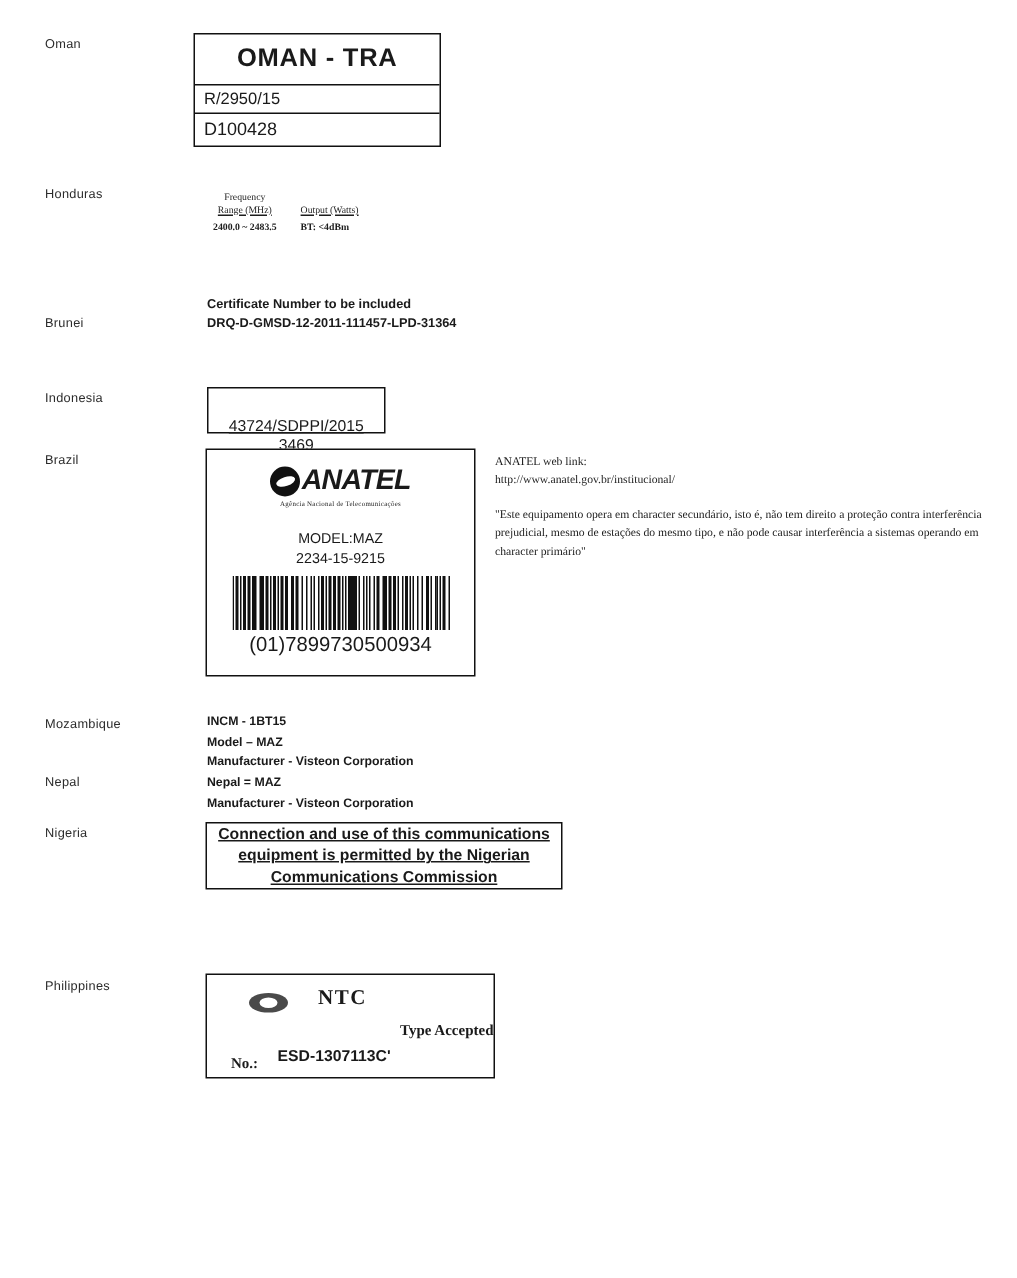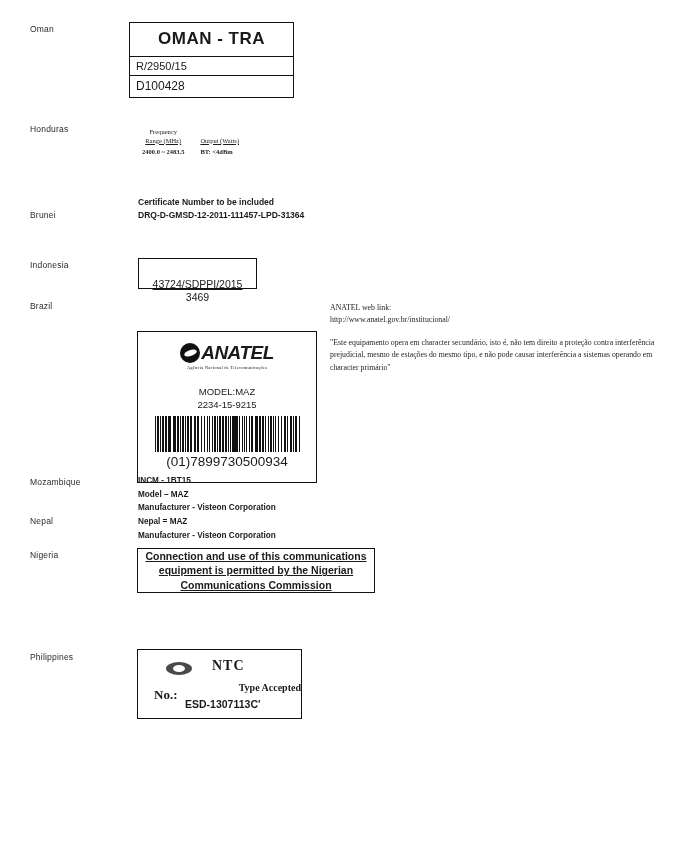--- a/index.html
+++ b/index.html
@@ -93,21 +93,20 @@
   .indonesia-box .ln1 { text-decoration: underline; }
 
   
   .brazil-box {
     position: absolute;
     left: 137px; top: 299px;
     width: 180px;
     height: 152px;
     border: 1.2px solid #111;
     background: #fff;
-    margin-top: 32px;
   }
   .anatel-logo {
     position: absolute; left: 0; right: 0; top: 10px;
     text-align: center;
   }
   .anatel-row { display: inline-block; }
   .anatel-mark {
     display: inline-block;
     width: 20px; height: 20px;
     border-radius: 50%;
@@ -212,21 +211,21 @@
     font-size: 10.5px;
     font-weight: bold;
     line-height: 1.35;
     text-decoration: underline;
   }
 
   
   .phil-box {
     position: absolute;
     left: 137px; top: 649px;
-    width: 165px;
+    width: 193px;
     height: 70px;
     border: 1.1px solid #111;
   }
   .phil-logo {
     position: absolute; left: 28px; top: 10px;
     width: 26px; height: 15px;
   }
   .phil-ellipse {
     position: absolute;
     left: 0; top: 2px;
@@ -250,23 +249,23 @@
     letter-spacing: 1px;
   }
   .phil-type {
     position: absolute; left: 0; right: 0; top: 32px;
     text-align: right;
     font-family: "Liberation Serif", serif;
     font-size: 10px;
     font-weight: bold;
   }
   .phil-no {
-    position: absolute; left: 16px; top: 37px;
-    font-family: "Liberation Serif", serif;
-    font-size: 13px;
+    position: absolute; left: 16px; top: 54px;
+    font-family: "Liberation Serif", serif;
+    font-size: 10px;
     font-weight: bold;
   }
   .phil-num {
     position: absolute; left: 47px; top: 48px;
     font-family: "Liberation Sans", sans-serif;
     font-size: 10.5px;
     font-weight: bold;
   }
 </style>
 </head>

